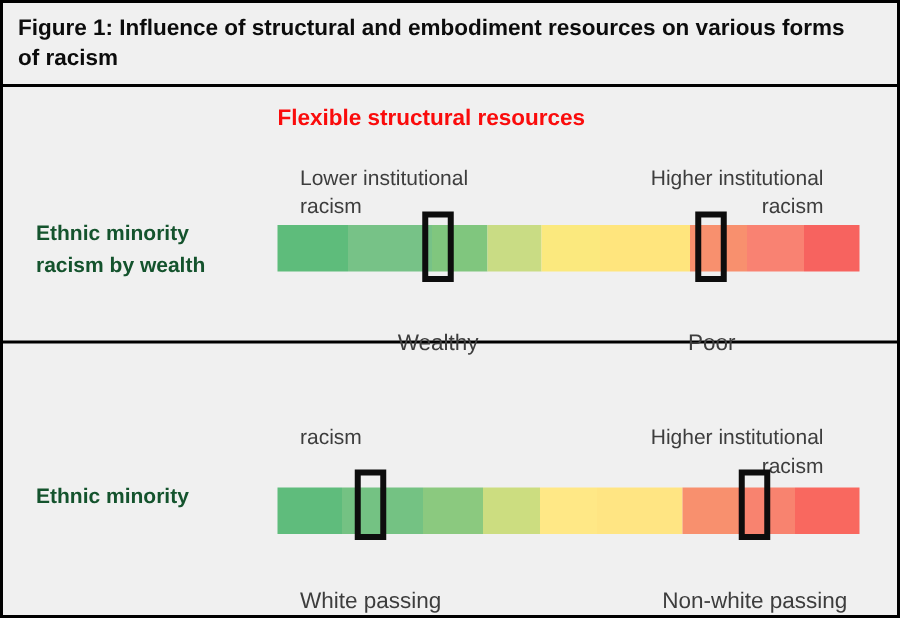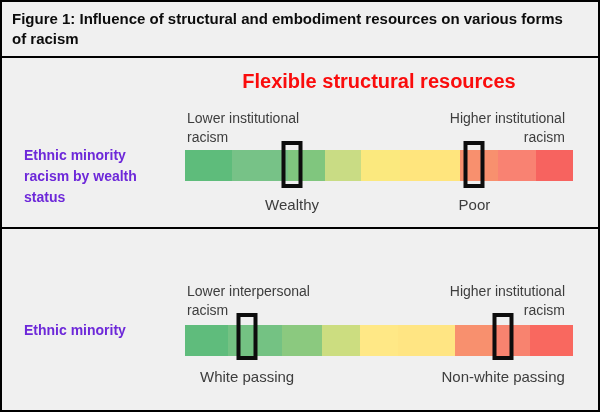--- a/index.html
+++ b/index.html
@@ -20,39 +20,39 @@
   }
   .title-text{
     position:absolute;left:10px;top:7px;width:560px;
     font-size:15px;font-weight:bold;line-height:20px;color:#0c0c0c;
   }
   .panel{position:relative;box-sizing:border-box;}
   .panel-1{height:171px;border-bottom:2px solid #000;}
   .panel-2{height:177px;}
   .row-label{
     position:absolute;left:22px;
-    font-size:14px;font-weight:bold;line-height:21px;color:#6d28d9;
+    font-size:14px;font-weight:bold;line-height:21px;color:#14532d;
   }
   .panel-1 .row-label{top:87px;}
   .panel-2 .row-label{top:91px;}
   .bar-zone{
     position:absolute;left:183px;top:0;width:388px;height:100%;
   }
   .panel-header{
-    position:absolute;left:0;width:100%;text-align:center;
-    font-size:20px;font-weight:bold;
+    position:absolute;left:0;width:100%;
+    font-size:15px;font-weight:bold;
   }
   .panel-1 .panel-header{top:12px;}
   .panel-2 .panel-header{top:16px;}
   .axis-label{
     position:absolute;
     font-size:14px;line-height:19px;color:#3d3d3d;
   }
-  .axis-left{left:2px;text-align:left;}
-  .axis-right{right:8px;text-align:right;}
+  .axis-left{left:15px;text-align:left;}
+  .axis-right{right:24px;text-align:right;}
   .panel-1 .axis-label{top:51px;}
   .panel-2 .axis-label{top:53px;}
   .bar{
     position:absolute;left:0;width:100%;height:31px;
     display:flex;
   }
   .panel-1 .bar{top:92px;}
   .panel-2 .bar{top:96px;}
   .seg{height:100%;}
   .marker{
@@ -60,39 +60,38 @@
     width:13px;height:39px;
     border:4px solid #0d0d0d;
     transform:translateX(-50%);
     background:transparent;
   }
   .panel-1 .marker{top:83px;}
   .panel-2 .marker{top:84px;}
   .marker-label{
     position:absolute;
     transform:translateX(-50%);
-    font-size:15px;color:#3d3d3d;white-space:nowrap;
+    font-size:15px;color:#3d3d3d;white-space:nowrap;margin-top:24px;
   }
   .panel-1 .marker-label{top:138px;}
   .panel-2 .marker-label{top:139px;}
 </style>
 </head>
 <body>
 
 <div class="canvas" style="background: rgb(240, 240, 240);">
 
   <div class="title-row">
     <div class="title-text">Figure 1: Influence of structural and embodiment resources on various forms of racism</div>
   </div>
 
   <section class="panel panel-1">
     <div class="row-label">
       <div>Ethnic minority</div>
       <div>racism by wealth</div>
-      <div>status</div>
     </div>
     <div class="bar-zone">
       <div class="panel-header" style="color: rgb(250, 12, 12);">Flexible structural resources</div>
       <div class="axis-label axis-left">
         <div>Lower institutional</div>
         <div>racism</div>
       </div>
       <div class="axis-label axis-right">
         <div>Higher institutional</div>
         <div>racism</div>
@@ -114,21 +113,20 @@
       <div class="marker-label" style="left: 74.6%;">Poor</div>
     </div>
   </section>
 
   <section class="panel panel-2">
     <div class="row-label">
       <div>Ethnic minority</div>
     </div>
     <div class="bar-zone">
       <div class="axis-label axis-left">
-        <div>Lower interpersonal</div>
         <div>racism</div>
       </div>
       <div class="axis-label axis-right">
         <div>Higher institutional</div>
         <div>racism</div>
       </div>
       <div class="bar">
           <div class="seg" style="width: 11.1%; background: rgb(95, 188, 124);"></div>
           <div class="seg" style="width: 13.9%; background: rgb(116, 194, 131);"></div>
           <div class="seg" style="width: 10.3%; background: rgb(139, 201, 127);"></div>

